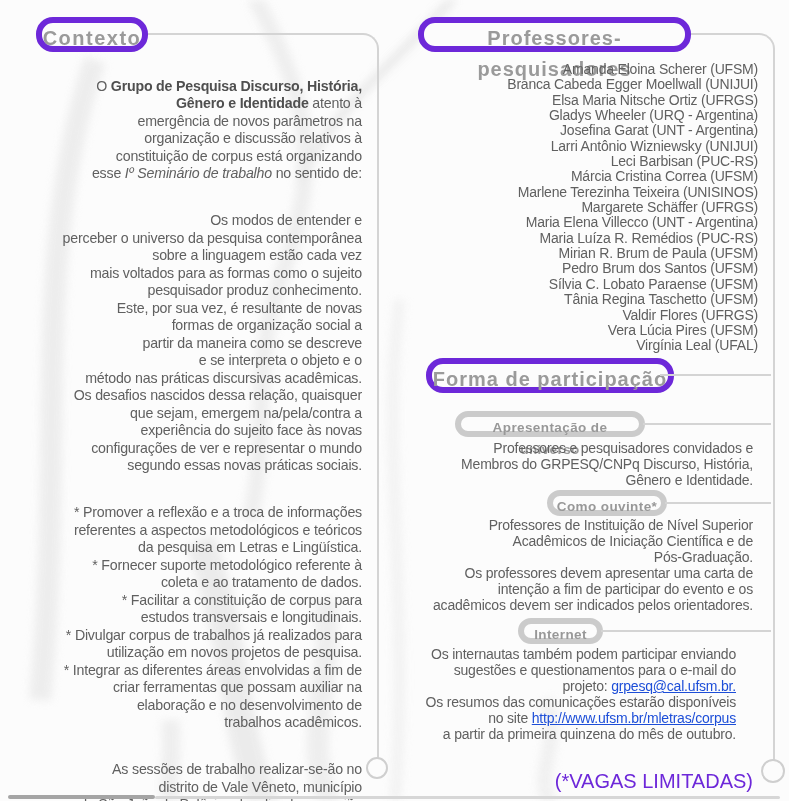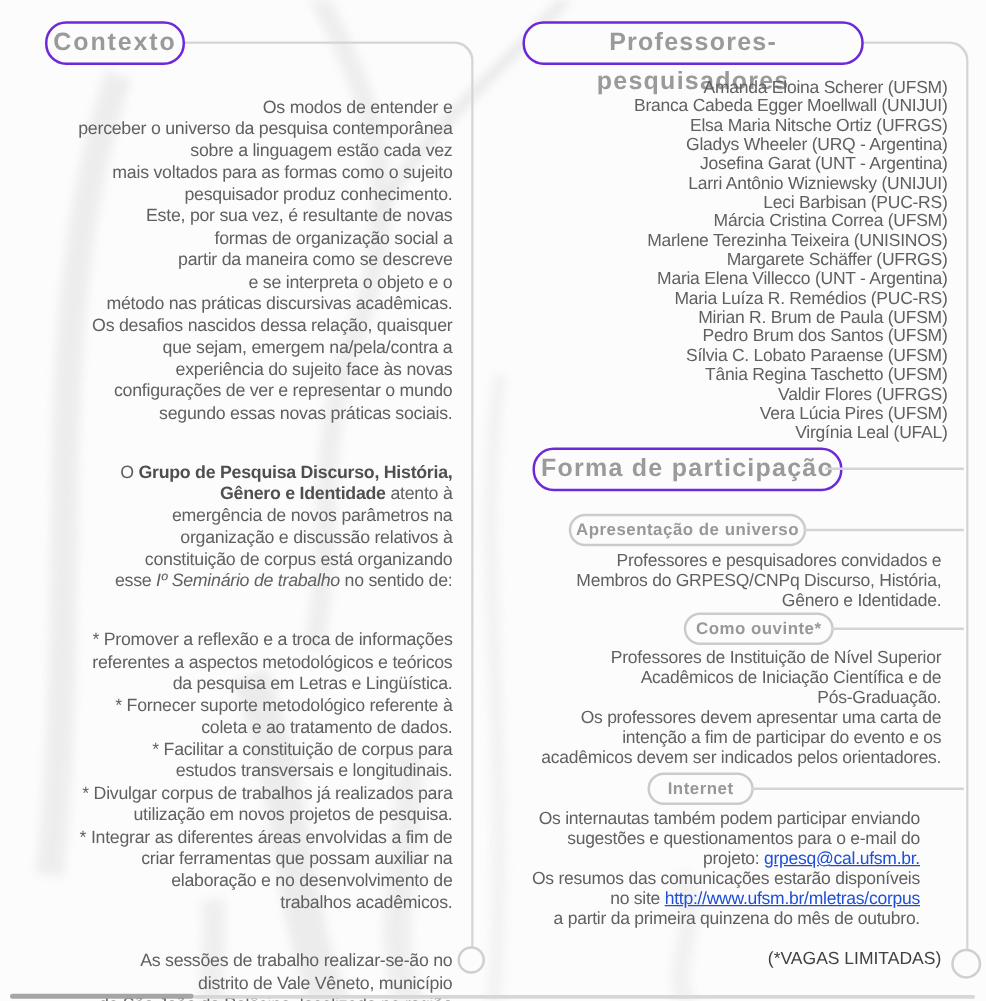--- a/index.html
+++ b/index.html
@@ -7,39 +7,39 @@
     width:789px;height:801px;position:relative;overflow:hidden;
     background:#fcfcfc;
     font-family:"Liberation Sans", sans-serif;
     color:#5f5f5f;
   }
   .wm{position:absolute;left:0;top:0;filter:blur(4px);opacity:.9;pointer-events:none;}
   
   .outline{position:absolute;border-top:2px solid #d4d4d4;border-right:2px solid #d4d4d4;border-top-right-radius:16px;}
   .end-dot{position:absolute;border:2px solid #cfcfcf;border-radius:50%;background:#fcfcfc;}
   .tab{
-    position:absolute;border:2px solid #6d28d9;border-radius:17px;background:#fcfcfc;
+    position:absolute;border:6px solid #6d28d9;border-radius:17px;background:#fcfcfc;
     color:#9a9a9a;font-weight:bold;text-align:center;box-sizing:border-box;
   }
   .tab.big{font-size:20px;letter-spacing:1px;line-height:31px;height:35px;}
   .tab.small{font-size:13.5px;letter-spacing:.4px;line-height:22px;height:26px;border-radius:13px;color:#989898;border-color:#cbcbcb;}
   .connector{position:absolute;height:2px;background:#d4d4d4;}
   .txt{
     position:absolute;text-align:right;white-space:pre-line;
     font-size:14.2px;line-height:17.5px;letter-spacing:-0.2px;color:#606060;
   }
   .txt p{margin:0 0 12px 0;}
   .rtxt{
     position:absolute;text-align:right;white-space:pre-line;
     font-size:14px;line-height:16px;letter-spacing:-0.2px;color:#606060;
   }
   .names{font-size:14px;line-height:15.35px;}
   b{color:#4f4f4f;}
   .lnk{text-decoration:underline;color:#1d4ed8;}
-  .note{position:absolute;font-size:14px;color:#404040;letter-spacing:0;}
+  .note{position:absolute;font-size:20px;color:#6d28d9;letter-spacing:0;margin-top:12px;}
   .bbar{position:absolute;border-radius:2px;}
 </style>
 </head>
 <body>
 
 <svg class="wm" width="789" height="801">
   <path d="M 240,-30 C 300,80 330,150 280,280 C 250,370 270,430 250,520" stroke="#ededed" stroke-width="16" fill="none"></path>
   <path d="M 470,-20 C 400,60 330,110 300,180" stroke="#e8e8e8" stroke-width="9" fill="none"></path>
   <path d="M 95,60 C 30,250 65,450 40,700" stroke="#ececec" stroke-width="22" fill="none"></path>
   <path d="M 400,300 C 380,440 410,600 395,805" stroke="#f1f1f1" stroke-width="11" fill="none"></path>
@@ -50,41 +50,41 @@
 </svg>
 
 <div class="outline" style="left:144px;top:33px;width:233px;height:724px;"></div>
 <div class="end-dot" style="left:366px;top:757px;width:18px;height:18px;"></div>
 
 <div class="tab big" style="left:36px;top:17px;width:112px;letter-spacing:1.5px;font-size:20px;">
   <span>Contexto</span>
 </div>
 
 <div class="txt" style="left:22px;top:60px;width:340px;">
+  <p><span>O </span><b>Grupo de Pesquisa Discurso, História,
+Gênero e Identidade</b><span> atento à
+emergência de novos parâmetros na
+organização e discussão relativos à
+constituição de corpus está organizando
+esse </span><i>Iº Seminário de trabalho</i><span> no sentido de:</span></p>
   <p>Os modos de entender e
 perceber o universo da pesquisa contemporânea
 sobre a linguagem estão cada vez
 mais voltados para as formas como o sujeito
 pesquisador produz conhecimento.
 Este, por sua vez, é resultante de novas
 formas de organização social a
 partir da maneira como se descreve
 e se interpreta o objeto e o
 método nas práticas discursivas acadêmicas.
 Os desafios nascidos dessa relação, quaisquer
 que sejam, emergem na/pela/contra a
 experiência do sujeito face às novas
 configurações de ver e representar o mundo
 segundo essas novas práticas sociais.</p>
-  <p><span>O </span><b>Grupo de Pesquisa Discurso, História,
-Gênero e Identidade</b><span> atento à
-emergência de novos parâmetros na
-organização e discussão relativos à
-constituição de corpus está organizando
-esse </span><i>Iº Seminário de trabalho</i><span> no sentido de:</span></p>
   <p>* Promover a reflexão e a troca de informações
 referentes a aspectos metodológicos e teóricos
 da pesquisa em Letras e Lingüística.
 * Fornecer suporte metodológico referente à
 coleta e ao tratamento de dados.
 * Facilitar a constituição de corpus para
 estudos transversais e longitudinais.
 * Divulgar corpus de trabalhos já realizados para
 utilização em novos projetos de pesquisa.
 * Integrar as diferentes áreas envolvidas a fim de

